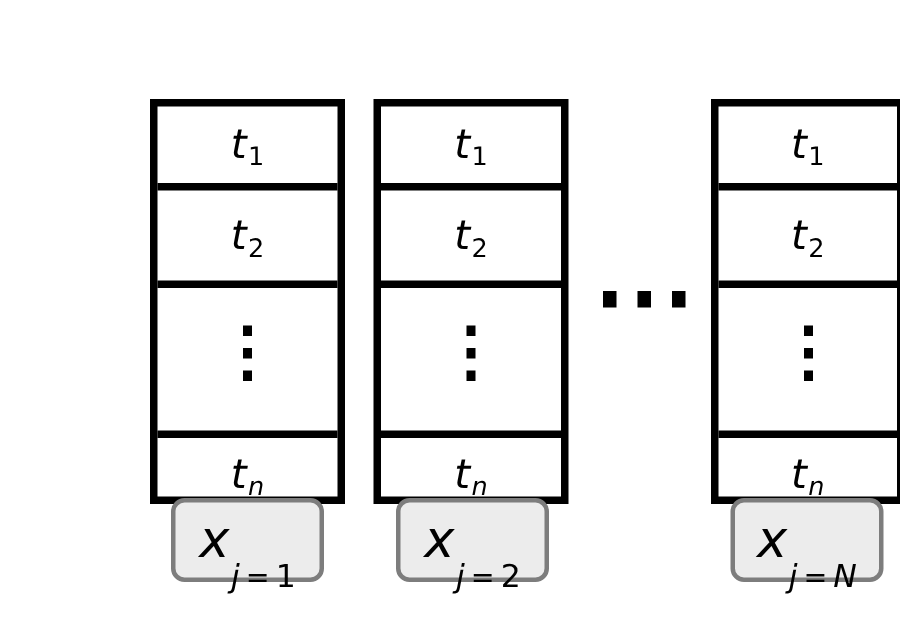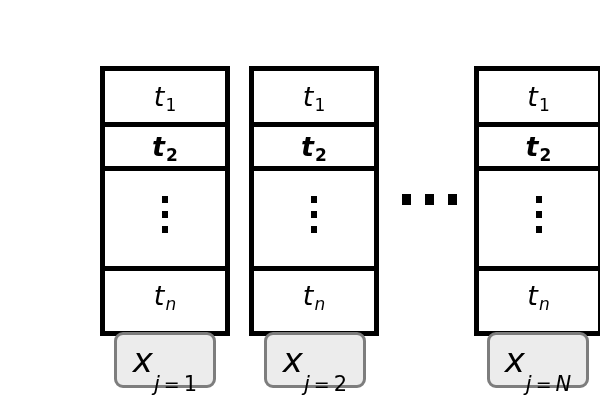--- a/index.html
+++ b/index.html
@@ -25,21 +25,21 @@
   .stack.s2 { left: 205px; width: 130px; }
   .stack.s3 { left: 430px; width: 129px; }
   .cell {
     box-sizing: border-box;
     display: flex;
     align-items: center;
     justify-content: center;
   }
   .cell.hasline { border-bottom: 5px solid #000; }
   .cell.c1 { height: 56px; }
-  .cell.c2 { height: 44px; font-weight: bold; }
+  .cell.c2 { height: 65px; }
   .cell.c3 { height: 100px; }
   .cell.c4 { height: 49px; }
   .math {
     font-style: italic;
     font-size: 27px;
     line-height: 1;
     white-space: nowrap;
   }
   .math .sub {
     font-size: 17px;

